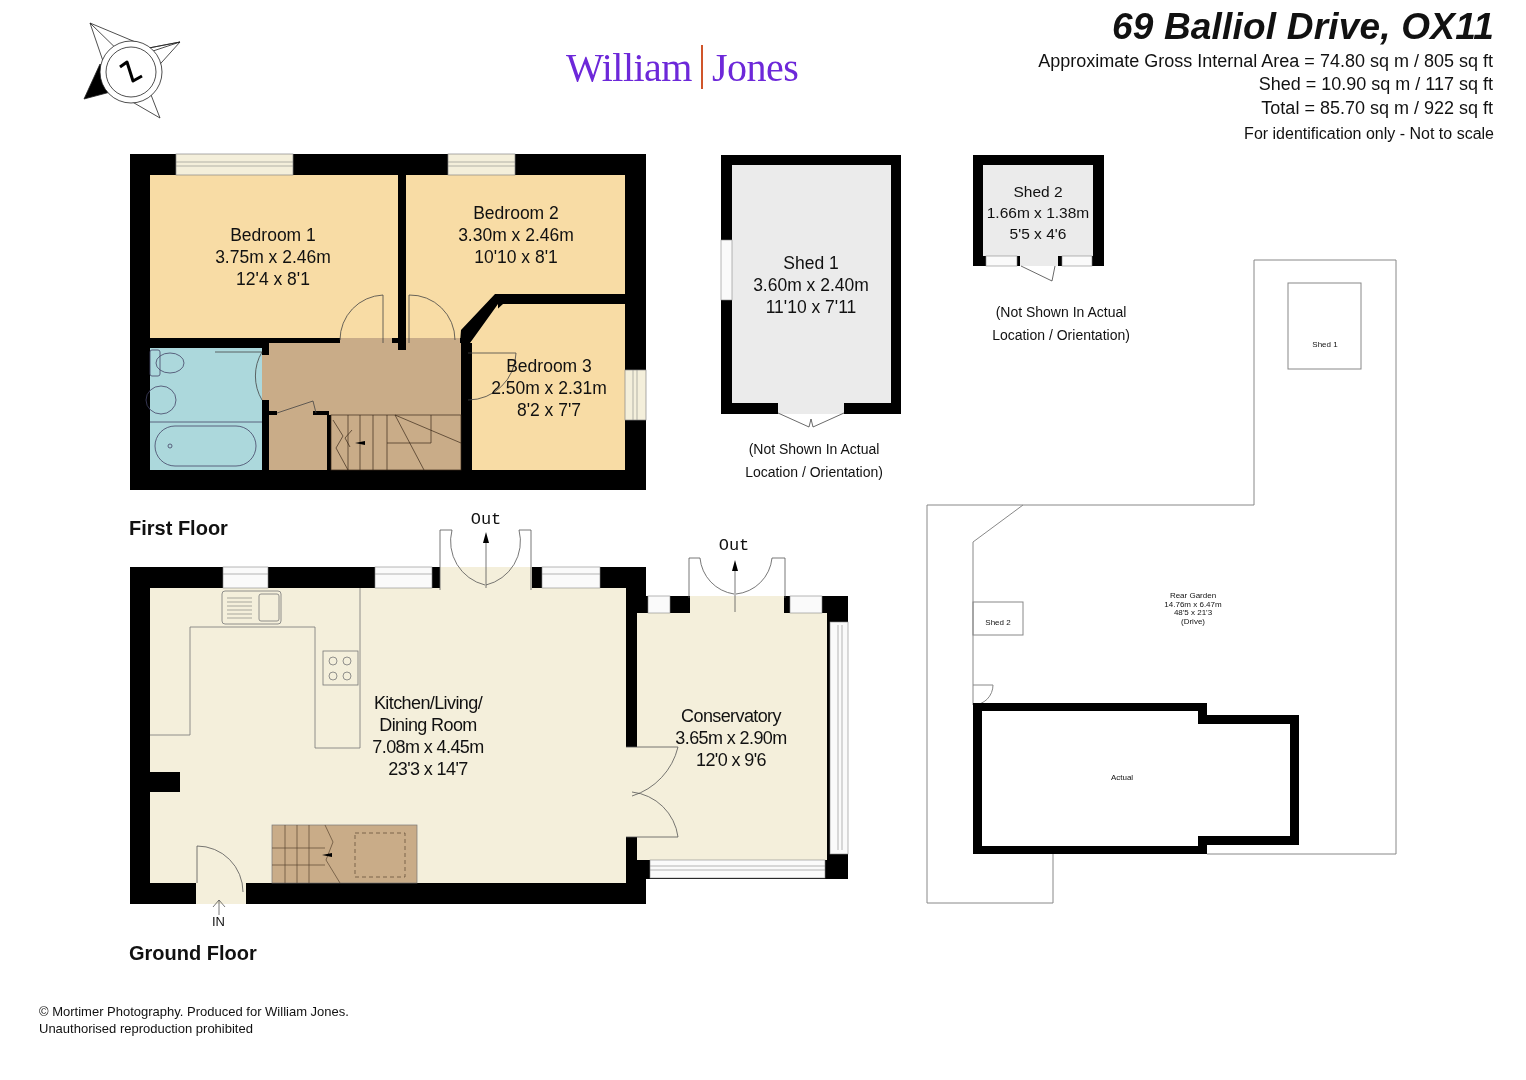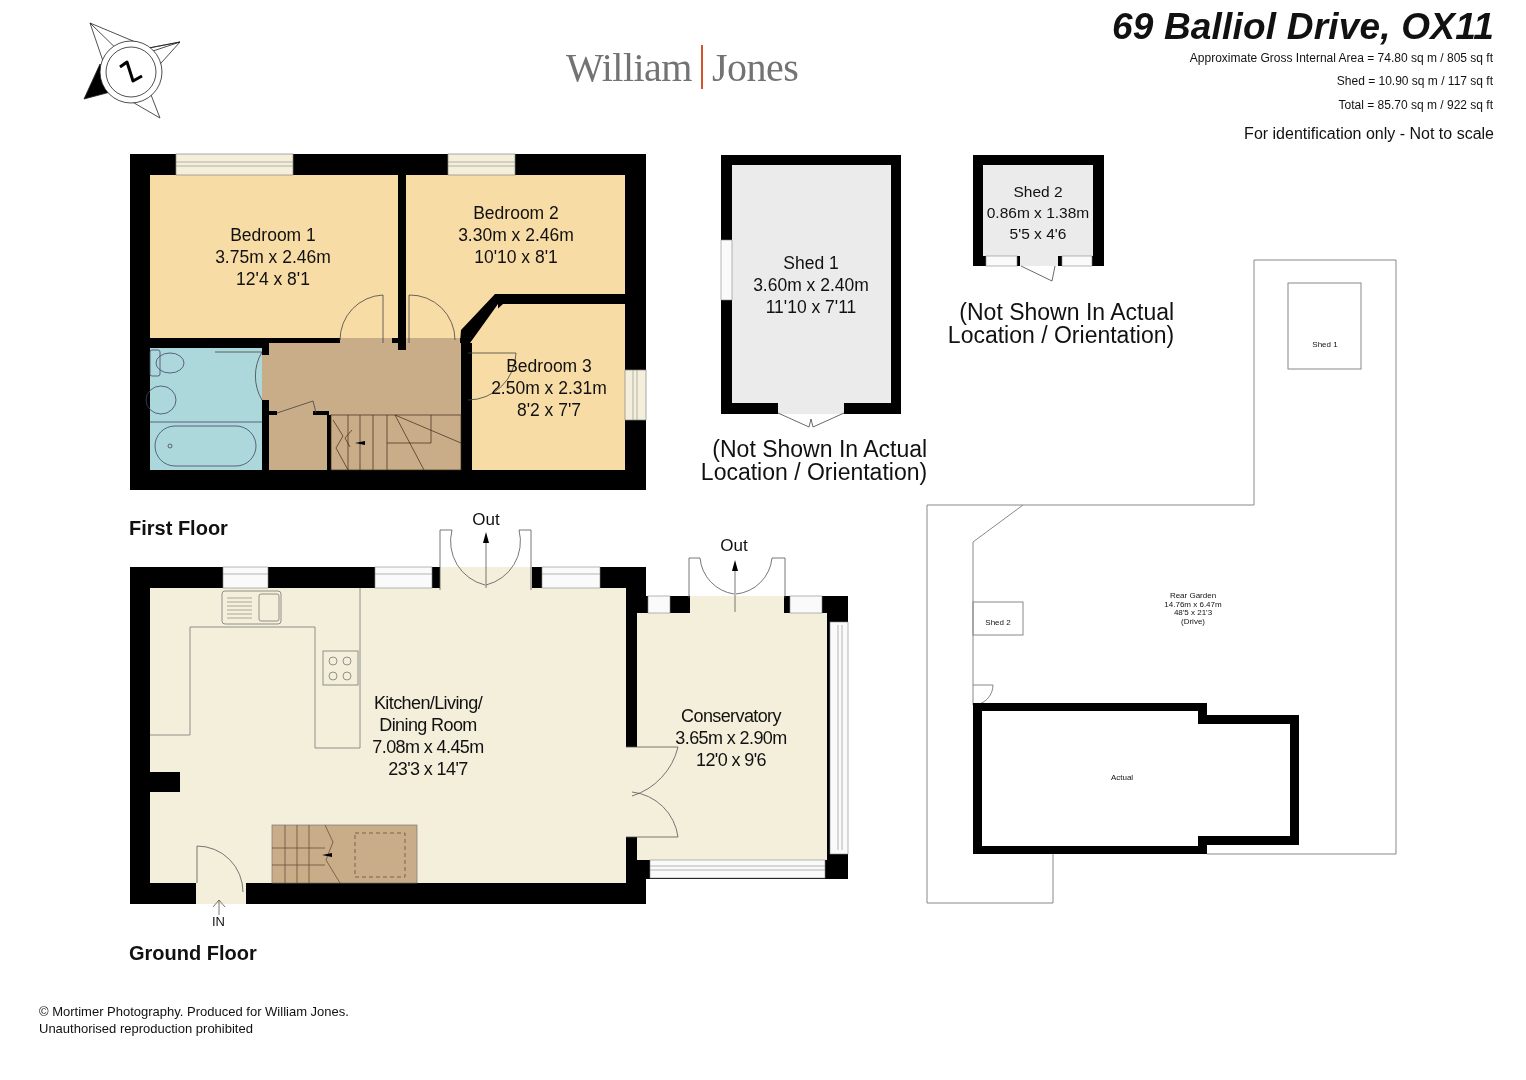--- a/index.html
+++ b/index.html
@@ -1,30 +1,30 @@
 <!DOCTYPE html>
 <html><head>
 <meta charset="utf-8">
 <style>
   html, body { margin:0; padding:0; background:#ffffff; }
   body { width:1526px; height:1080px; position:relative; overflow:hidden; font-family:"Liberation Sans", sans-serif; color:#111; }
   .abs { position:absolute; }
   .title { right:32px; top:6px; font-size:37px; font-weight:bold; text-align:right; white-space:nowrap; letter-spacing:0.2px;font-style:italic; }
-  .area-line { right:33px; font-size:12px; text-align:right; white-space:nowrap; }
+  .area-line { right:33px; font-size:18px; text-align:right; white-space:nowrap; }
   .ident { right:32px; top:125px; font-size:16px; text-align:right; white-space:nowrap; }
-  .logo { left:566px; top:44px; font-family:"Liberation Serif", serif; font-size:40px; color:#737373; white-space:nowrap; letter-spacing:-0.5px; }
+  .logo { left:566px; top:44px; font-family:"Liberation Serif", serif; font-size:40px; color:#6d28d9; white-space:nowrap; letter-spacing:-0.5px; }
   .logo .bar { display:inline-block; width:2px; height:44px; background:#d0552a; vertical-align:-8px; margin:0 9px 0 9px; }
   .floor-label { font-size:20px; font-weight:bold; white-space:nowrap; }
   .room-text { text-align:center; font-size:17.5px; line-height:22px; white-space:nowrap; transform:translateX(-50%); }
   .room-text.cond { font-size:18px; letter-spacing:-0.6px; }
-  .note { text-align:right; font-size:23px; line-height:23px; white-space:nowrap; transform:translateX(-50%); }
+  .note { text-align:center; font-size:14px; line-height:23px; white-space:nowrap; transform:translateX(-50%); }
   .tiny { font-size:8px; line-height:10px; text-align:center; white-space:nowrap; transform:translateX(-50%); }
   .footer { left:39px; top:1003px; font-size:13px; line-height:17px; }
   .footer div { white-space:nowrap; }
-  .dir-label { font-size:17px; transform:translateX(-50%); white-space:nowrap; }
+  .dir-label { font-size:17px; transform:translateX(-50%); white-space:nowrap;font-family:Liberation Mono, monospace; }
   svg { position:absolute; left:0; top:0; }
 </style>
 </head>
 <body>
 
 <svg width="1526" height="1080" viewBox="0 0 1526 1080">
 
   <g stroke="#222" stroke-width="0.8" fill="#fff">
     <polygon points="90,23 115,52 145,46" fill="#fff"></polygon>
     <polygon points="90,23 104,64 130,62"></polygon>
@@ -246,21 +246,21 @@
   <div>Shed 1</div>
   <div>3.60m x 2.40m</div>
   <div>11'10 x 7'11</div>
 </div>
 <div class="abs note" style="left:814px; top:438px">
   <div>(Not Shown In Actual</div>
   <div>Location / Orientation)</div>
 </div>
 <div class="abs room-text" style="left:1038px; top:181px; font-size:15.5px; line-height:21px">
   <div>Shed 2</div>
-  <div>0.86m x 1.38m</div>
+  <div>1.66m x 1.38m</div>
   <div>5'5 x 4'6</div>
 </div>
 <div class="abs note" style="left:1061px; top:301px">
   <div>(Not Shown In Actual</div>
   <div>Location / Orientation)</div>
 </div>
 
 <div class="abs dir-label" style="left:486px; top:510px">Out</div>
 <div class="abs dir-label" style="left:734px; top:536px">Out</div>
 <div class="abs room-text cond" style="left:428px; top:692px">

